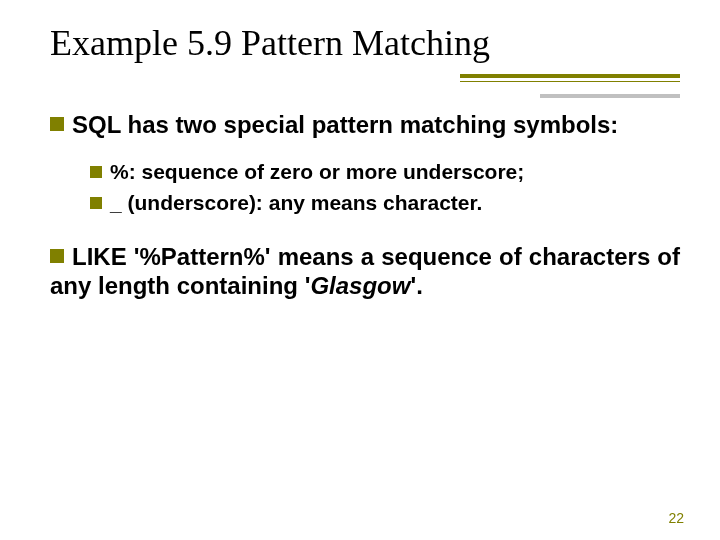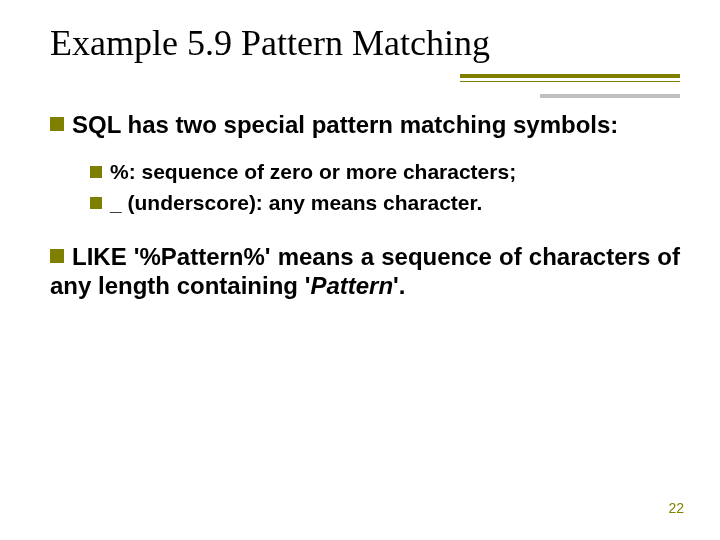--- a/index.html
+++ b/index.html
@@ -10,21 +10,21 @@
   .underline-stack { position:absolute; right:0; bottom:-8px; width:220px; }
   .ul1 { height:4px; background:#808000; margin-bottom:3px; width:100%; }
   .ul2 { height:1px; background:#808000; width:100%; }
   .ul3 { position:absolute; right:0; bottom:-24px; width:140px; height:4px; background:#c0c0c0; }
   .body { margin-top:36px; }
   .lvl1 { margin:0 0 20px 0; font-size:24px; font-weight:700; text-align:justify; line-height:1.22; }
   .lvl1 .bullet { display:inline-block; width:14px; height:14px; background:#808000; margin-right:8px; vertical-align:2px; }
   .sub { margin:14px 0 26px 40px; }
   .lvl2 { margin:0 0 4px 0; font-size:21px; font-weight:700; line-height:1.25; }
   .lvl2 .bullet { display:inline-block; width:12px; height:12px; background:#808000; margin-right:8px; vertical-align:1px; }
-  .pagenum { position:absolute; right:36px; bottom:24px; font-size:14px; color:#808000; font-family:Arial, sans-serif; }
+  .pagenum { position:absolute; right:36px; bottom:14px; font-size:14px; color:#808000; font-family:Arial, sans-serif; }
   .em { font-style:italic; }
 </style>
 </head>
 <body>
 
 <div class="slide">
   <div class="title-wrap">
     <h1 class="title">Example 5.9  Pattern Matching</h1>
     <div class="underline-stack">
       <div class="ul1"></div>
@@ -32,25 +32,25 @@
     </div>
     <div class="ul3"></div>
   </div>
 
   <div class="body">
     <p class="lvl1">
       <span class="bullet"></span><span>SQL has two special pattern matching symbols:</span>
     </p>
     <div class="sub">
       <p class="lvl2">
-        <span class="bullet"></span><span>%: sequence of zero or more characters;</span>
+        <span class="bullet"></span><span>%: sequence of zero or more underscore;</span>
       </p>
       <p class="lvl2">
         <span class="bullet"></span><span>_ (underscore): any means character.</span>
       </p>
     </div>
     <p class="lvl1">
-      <span class="bullet"></span><span>LIKE '%Pattern%' means a sequence of characters of any length containing '</span><span class="em">Pattern</span><span>'.</span>
+      <span class="bullet"></span><span>LIKE '%Pattern%' means a sequence of characters of any length containing '</span><span class="em">Glasgow</span><span>'.</span>
     </p>
   </div>
 
   <div class="pagenum">22</div>
 </div>
 
 </body></html>

